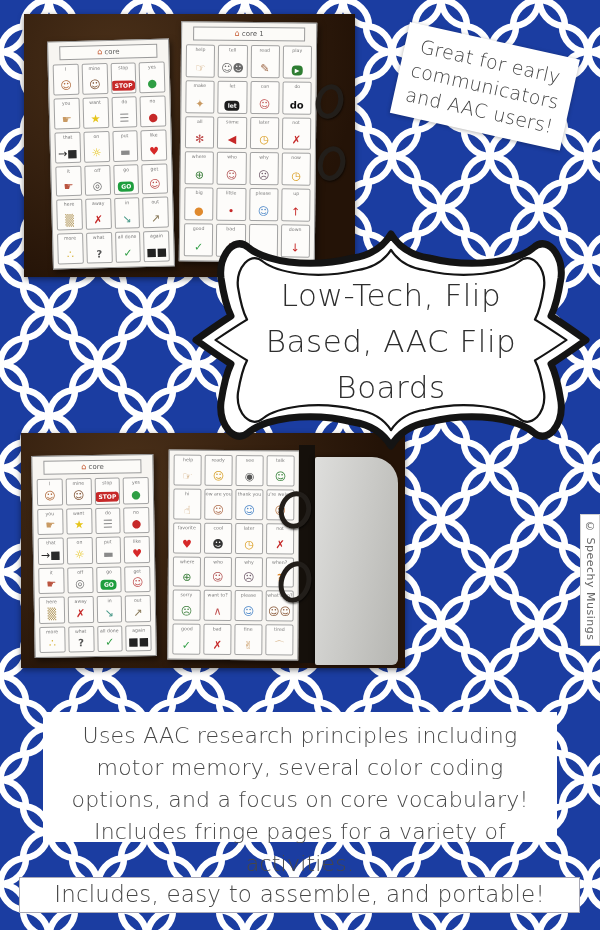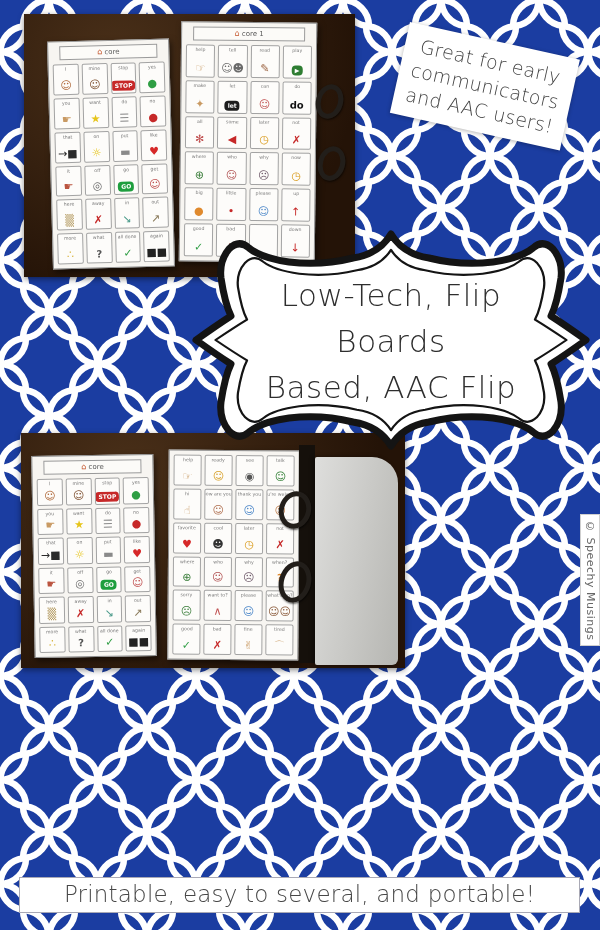--- a/index.html
+++ b/index.html
@@ -532,21 +532,22 @@
 
   <div class="frame">
     <svg width="402" height="236" viewBox="0 0 402 236" aria-hidden="true">
       <g stroke-linejoin="round" stroke-linecap="round">
         <path fill="#ffffff" stroke="#141414" stroke-width="7" d="M 201,12 Q 213,32 239,36 Q 271,44 303,40 Q 331,36 343,26 Q 353,17 363,27 Q 373,39 371,56 Q 367,82 361,94 Q 375,103 396,118 Q 375,133 361,142 Q 367,154 371,180 Q 373,197 363,209 Q 353,219 343,210 Q 331,200 303,196 Q 271,192 239,200 Q 213,204 201,224 Q 189,204 163,200 Q 131,192 99,196 Q 71,200 59,210 Q 49,219 39,209 Q 29,197 31,180 Q 35,154 41,142 Q 27,133 6,118 Q 27,103 41,94 Q 35,82 31,56 Q 29,39 39,27 Q 49,17 59,26 Q 71,36 99,40 Q 131,44 163,36 Q 189,32 201,12 Z"></path>
         <path fill="none" stroke="#141414" stroke-width="2.5" transform="translate(201 118) scale(0.90 0.85) translate(-201 -118)" d="M 201,12 Q 213,32 239,36 Q 271,44 303,40 Q 331,36 343,26 Q 353,17 363,27 Q 373,39 371,56 Q 367,82 361,94 Q 375,103 396,118 Q 375,133 361,142 Q 367,154 371,180 Q 373,197 363,209 Q 353,219 343,210 Q 331,200 303,196 Q 271,192 239,200 Q 213,204 201,224 Q 189,204 163,200 Q 131,192 99,196 Q 71,200 59,210 Q 49,219 39,209 Q 29,197 31,180 Q 35,154 41,142 Q 27,133 6,118 Q 27,103 41,94 Q 35,82 31,56 Q 29,39 39,27 Q 49,17 59,26 Q 71,36 99,40 Q 131,44 163,36 Q 189,32 201,12 Z"></path>
       </g>
     </svg>
     <div class="ftext">
         <div class="line">Low-Tech, Flip</div>
+        <div class="line">Based, AAC Flip</div>
         <div class="line">Boards</div>
-        <div class="line">Based, AAC Flip</div>
       </div>
   </div>
 
-
-  <div class="bottombar">Printable, easy to several, and portable!</div>
+  <div class="infobox">Uses AAC research principles including motor memory, several color coding options, and a focus on core vocabulary! Includes fringe pages for a variety of activities.</div>
+
+  <div class="bottombar">Includes, easy to assemble, and portable!</div>
 
 </div>
 
 </body></html>

